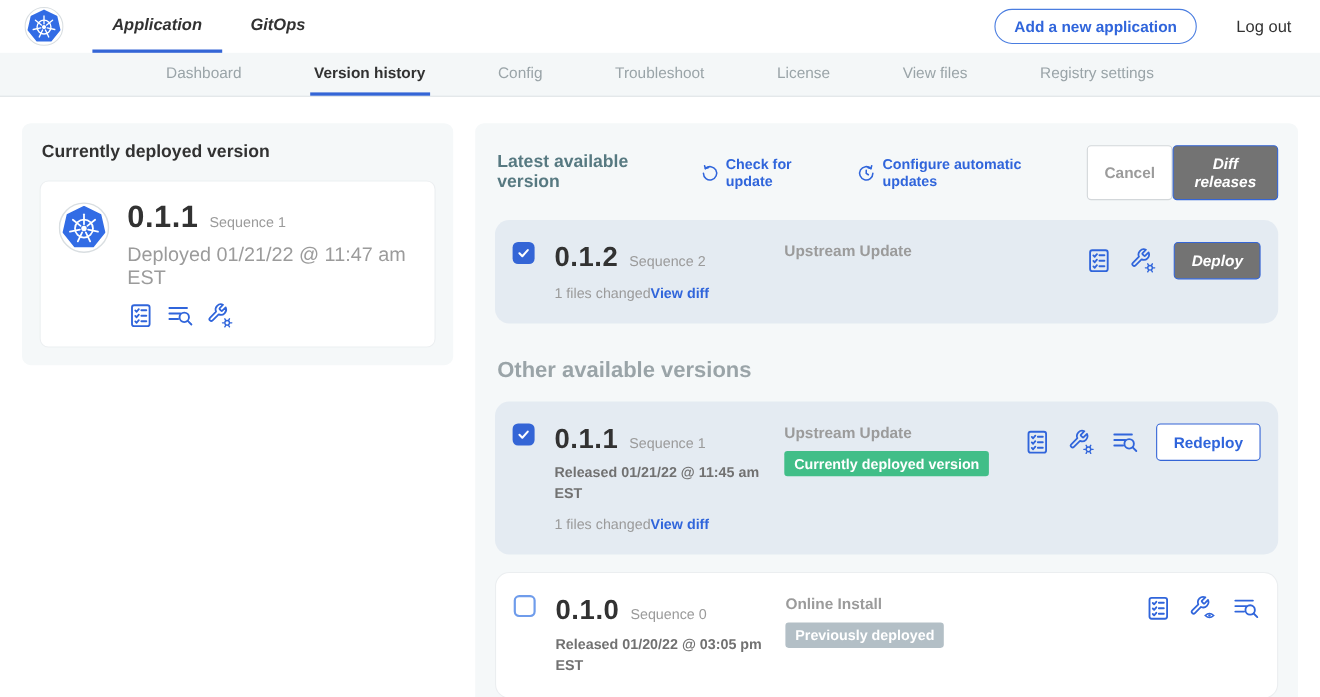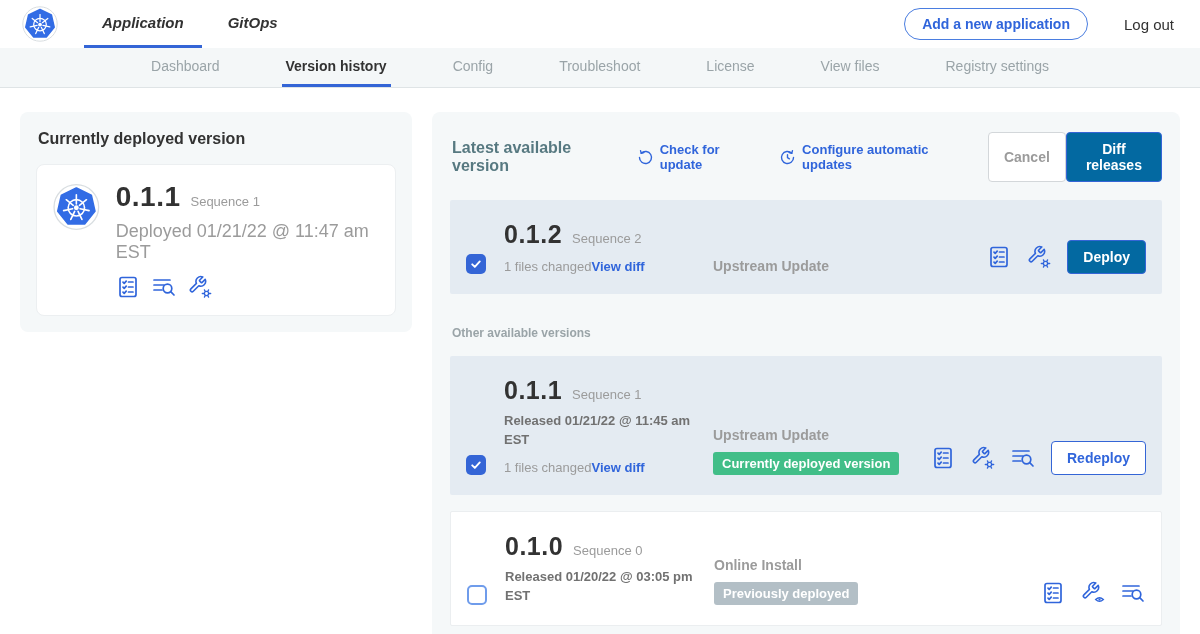--- a/index.html
+++ b/index.html
@@ -33,43 +33,43 @@
   .deployed-at { font-size:18px; color:#9b9b9b; margin-top:8px; }
   .icon-row { display:flex; gap:12px; margin-top:12px; }
 
   
   .updates-head { display:flex; align-items:center; padding:4px 0 2px 2px; }
   .updates-title { font-size:16px; font-weight:600; color:#577981; margin-right:22px; }
   .blue-link { display:flex; align-items:center; gap:6px; color:#3065DB; font-size:13px; font-weight:bold; cursor:pointer; margin-right:26px; }
   .head-btns { margin-left:auto; display:flex; }
   .btn { font-family:inherit; font-size:14px; font-weight:bold; border-radius:4px; padding:8px 15px; cursor:pointer; }
   .btn.cancel { background:#fff; color:#9b9b9b; border:1px solid #d3d7da; }
-  .btn.primary { background:#0369a1; color:#fff; border:1px solid #3465D6; }
+  .btn.primary { background:#737373; color:#fff; border:1px solid #3465D6;font-style:italic; }
   .btn.secondary { background:#fff; color:#3065DB; border:1px solid #3465D6; }
 
   
-  .version-row { display:flex; align-items:flex-end; border-radius:2px; padding:20px 16px; margin-top:16px; }
+  .version-row { display:flex; align-items:flex-start; border-radius:13px; padding:20px 16px; margin-top:16px; }
   .version-row.highlight { background:#e4ebf2; }
   .version-row.plain { background:#fff; border:1px solid #ebeef0; }
   .checkbox { width:20px; height:20px; border-radius:5px; margin-right:18px; flex:none; display:flex; align-items:center; justify-content:center; cursor:pointer; }
   .checkbox.checked { background:#3465D6; color:#fff; }
   .checkbox.unchecked { background:#fff; border:2px solid #6f9ceb; }
   .v-info { width:205px; flex:none; }
   .v-line { display:flex; align-items:baseline; }
   .v-num { font-size:25px; font-weight:bold; color:#323232; letter-spacing:.5px; }
   .v-released { font-size:13px; font-weight:600; color:#717171; margin-top:7px; max-width:190px; line-height:1.45; }
   .v-files { font-size:13px; color:#9b9b9b; margin-top:10px; display:flex; align-items:center; }
   .view-diff { color:#3065DB; font-weight:bold; cursor:pointer; }
   .v-source { flex:1; padding-left:4px; }
   .source-label { font-size:14px; font-weight:600; color:#9b9b9b; }
   .badge { display:inline-block; margin-top:9px; font-size:13px; font-weight:bold; color:#fff; border-radius:3px; padding:4px 9px; }
   .badge.green { background:#41BE88; }
   .badge.gray { background:#B3BFC6; }
   .v-actions { display:flex; align-items:center; gap:16px; flex:none; }
-  .other-title { font-size:12px; font-weight:600; color:#9aa4a8; margin:32px 0 4px 2px; }
+  .other-title { font-size:20px; font-weight:600; color:#9aa4a8; margin:32px 0 4px 2px; }
 
   .ico { width:24px; height:24px; color:#3065DB; cursor:pointer; flex:none; }
   .ico-sm { width:17px; height:17px; }
   .hidden-defs { position:absolute; width:0; height:0; overflow:hidden; }
 </style>
 </head>
 <body>
 
 <svg class="hidden-defs" xmlns="http://www.w3.org/2000/svg">
   <defs>

